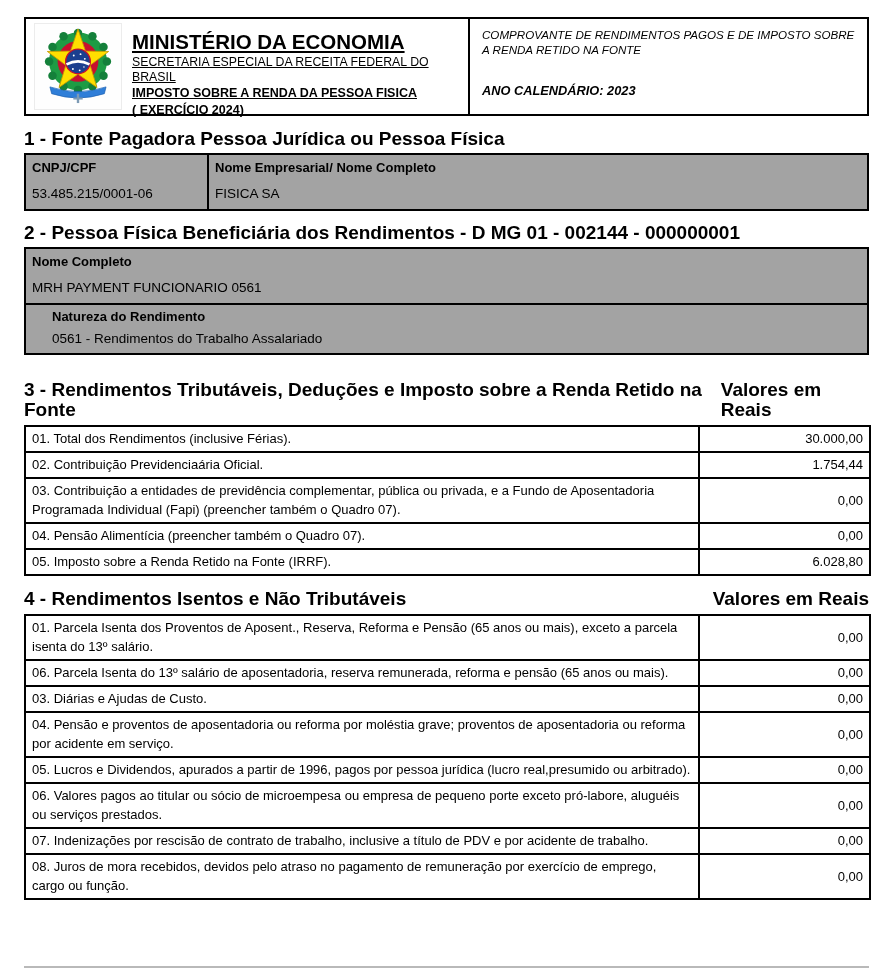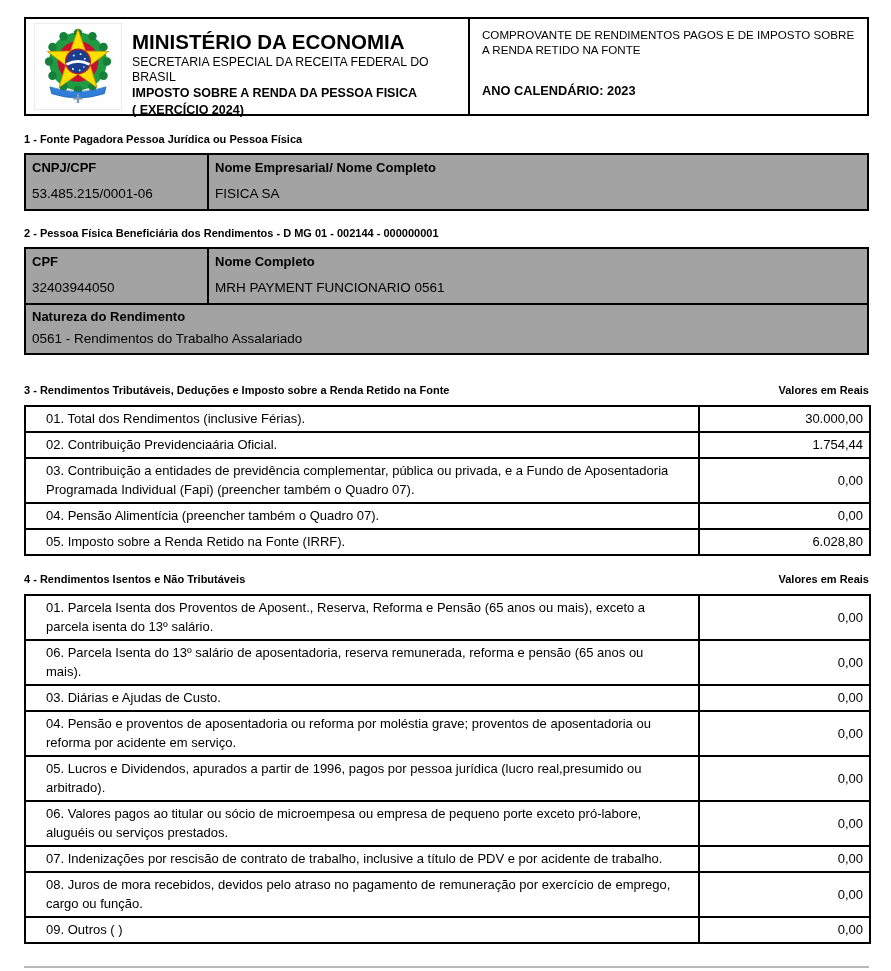--- a/index.html
+++ b/index.html
@@ -9,53 +9,53 @@
     font-family:"Liberation Sans", sans-serif;
     color:#000; overflow:hidden;
   }
   .page { padding:17px 22px 0 24px; position:relative; height:971px; }
 
   
   .header-box { display:flex; border:2px solid #000; height:99px; background:#fff; }
   .header-left { flex:0 0 444px; display:flex; border-right:2px solid #000; padding:4px 4px 4px 8px; }
   .logo-wrap { width:88px; height:87px; flex:none; margin-right:10px; border:1px solid #ececec; background:#fefefe; }
   .logo-wrap svg { width:100%; height:100%; display:block; }
-  .header-left-text { padding-top:7px; }
+  .header-left-text { padding-top:7px;text-decoration:underline; }
   .ministry { font-size:20.5px; font-weight:bold; line-height:23px; }
   .secretariat { font-size:12.3px; line-height:15px; margin-top:2px; }
   .tax-line { font-size:12.5px; font-weight:bold; line-height:15px; margin-top:1px; }
   .exercise-line { font-size:12.5px; font-weight:bold; line-height:15px; margin-top:2px; }
-  .header-right { flex:1; padding:9px 8px 0 12px; }
+  .header-right { flex:1; padding:9px 8px 0 12px;font-style:italic; }
   .doc-title { font-size:11.6px; line-height:14.5px; font-weight:normal; max-width:392px; }
   .calendar-year { font-size:12.8px; font-weight:bold; margin-top:26px; }
 
   
-  .section-heading { font-size:11px; font-weight:bold; line-height:20px; }
+  .section-heading { font-size:19px; font-weight:bold; line-height:20px; }
   .heading-row { display:flex; justify-content:space-between; align-items:flex-end; }
   #h1-row { margin:13px 0 4px; }
   #h2-row { margin:12px 0 4px; }
   #h3-row { margin:25px 0 5px; }
   #h4-row { margin:13px 0 5px; }
 
   
   .info-table { border:2px solid #000; background:#a3a3a3; }
   .it-row { display:flex; }
-  .it-row + .it-row { border-top:2px solid #000; }
+  .it-row + .it-row { border-top:2px solid #000;padding-left:20px; }
   .it-cell { padding:5px 6px 7px; min-height:52px; }
   .it-cell.col1 { width:183px; flex:none; border-right:2px solid #000; }
   .it-cell.grow { flex:1; }
   .it-cell.full { width:100%; min-height:42px; padding:4px 6px 6px; }
   .cell-label { font-size:13px; font-weight:bold; line-height:16px; }
   .cell-value { font-size:13.5px; line-height:17px; margin-top:9px; }
   .it-cell.full .cell-value { margin-top:5px; }
 
   
   table.values-table { width:100%; border-collapse:collapse; table-layout:fixed; background:#fff; }
   table.values-table td { border:2px solid #000; font-size:13px; line-height:19px; vertical-align:middle; }
-  td.row-label { padding:2px 20px 3px; height:26px; }
+  td.row-label { padding:2px 6px 3px; height:26px; }
   td.row-value { text-align:right; padding:2px 6px 3px; }
   col.c-label { width:674px; }
   col.c-value { width:171px; }
 
   
   .next-section-edge { position:absolute; left:24px; right:22px; bottom:3px; border-top:2px solid #b9b9b9; }
 </style>
 </head>
 <body>
 
@@ -130,24 +130,20 @@
         <div class="cell-value">FISICA SA</div>
       </div>
     </div>
   </div>
 
   <div class="heading-row" id="h2-row">
     <div class="section-heading">2 - Pessoa Física Beneficiária dos Rendimentos - D MG 01  - 002144 - 000000001</div>
   </div>
   <div class="info-table">
     <div class="it-row">
-      <div class="it-cell col1">
-        <div class="cell-label">CPF</div>
-        <div class="cell-value">32403944050</div>
-      </div>
       <div class="it-cell grow">
         <div class="cell-label">Nome Completo</div>
         <div class="cell-value">MRH PAYMENT FUNCIONARIO 0561</div>
       </div>
     </div>
     <div class="it-row">
       <div class="it-cell full">
         <div class="cell-label">Natureza do Rendimento</div>
         <div class="cell-value">0561 - Rendimentos do Trabalho Assalariado</div>
       </div>
@@ -234,21 +230,17 @@
   <tr>
     <td class="row-label">07. Indenizações por rescisão de contrato de trabalho, inclusive a título de PDV e por acidente de trabalho.</td>
     <td class="row-value">0,00</td>
   </tr>
 
   <tr>
     <td class="row-label">08. Juros de mora recebidos, devidos pelo atraso no pagamento de remuneração por exercício de emprego, cargo ou função.</td>
     <td class="row-value">0,00</td>
   </tr>
 
-  <tr>
-    <td class="row-label">09. Outros ( )</td>
-    <td class="row-value">0,00</td>
-  </tr>
 </tbody>
   </table>
 
   <div class="next-section-edge"></div>
 </div>
 
 </body></html>

